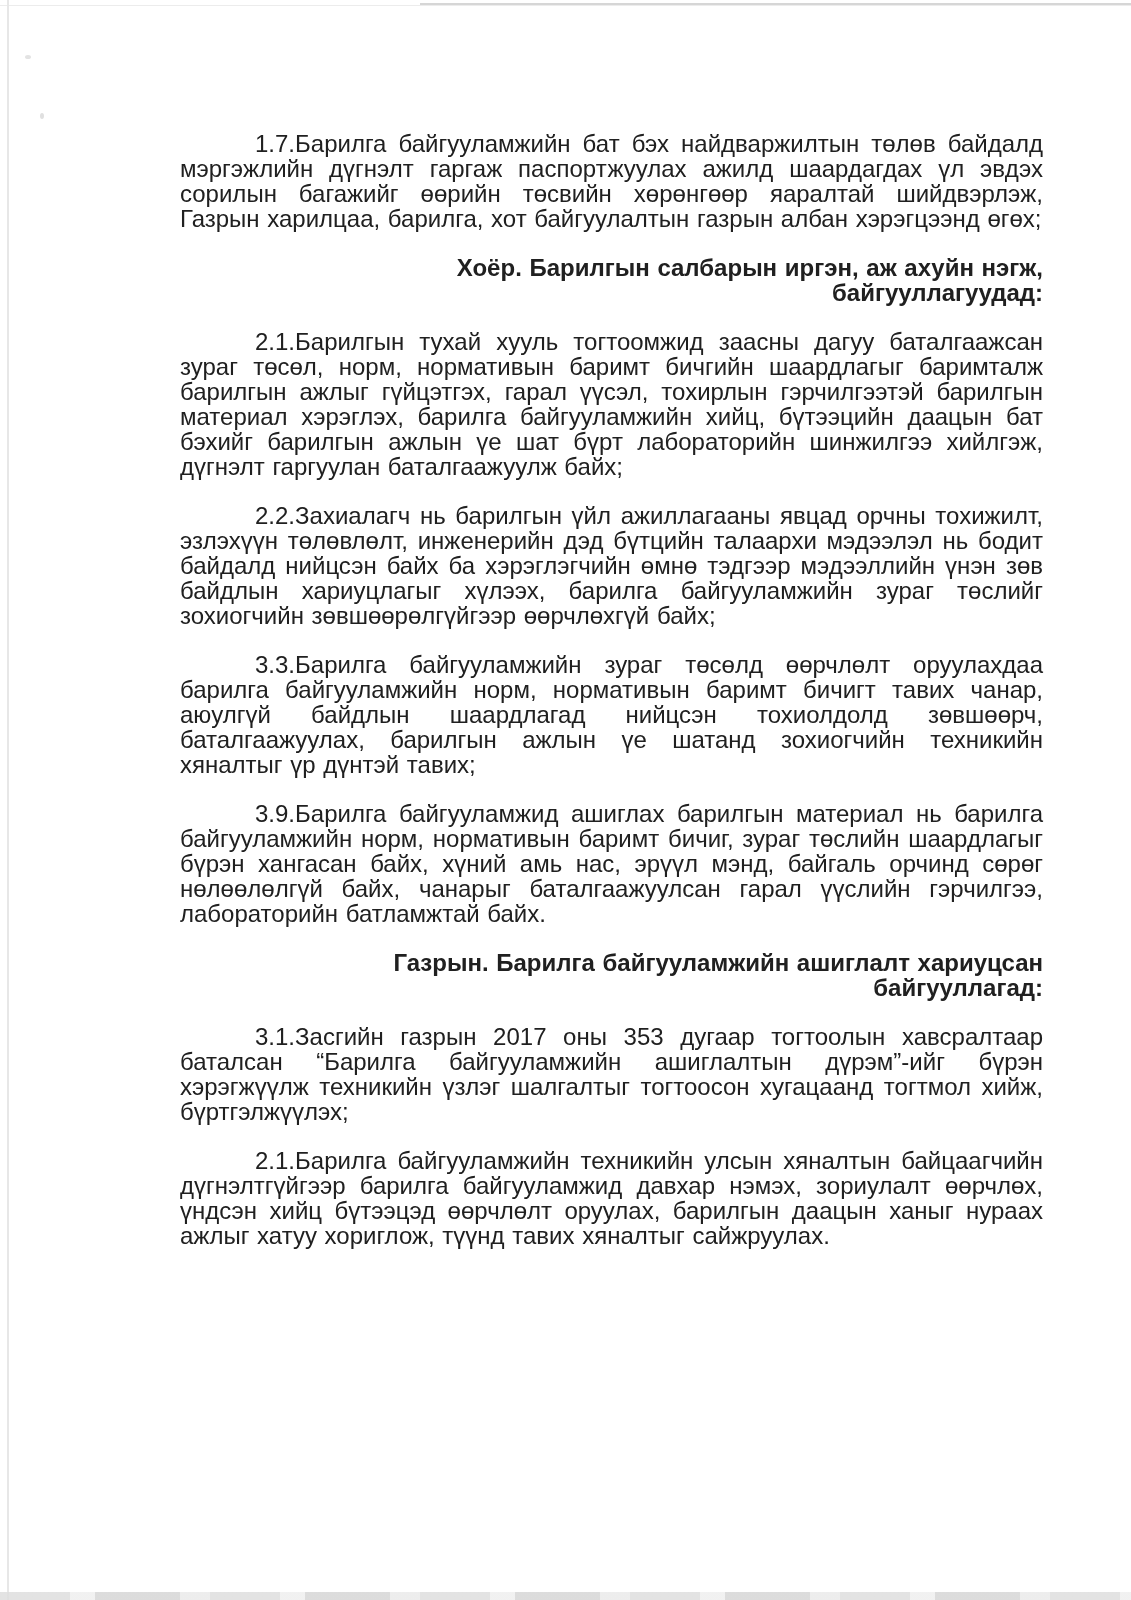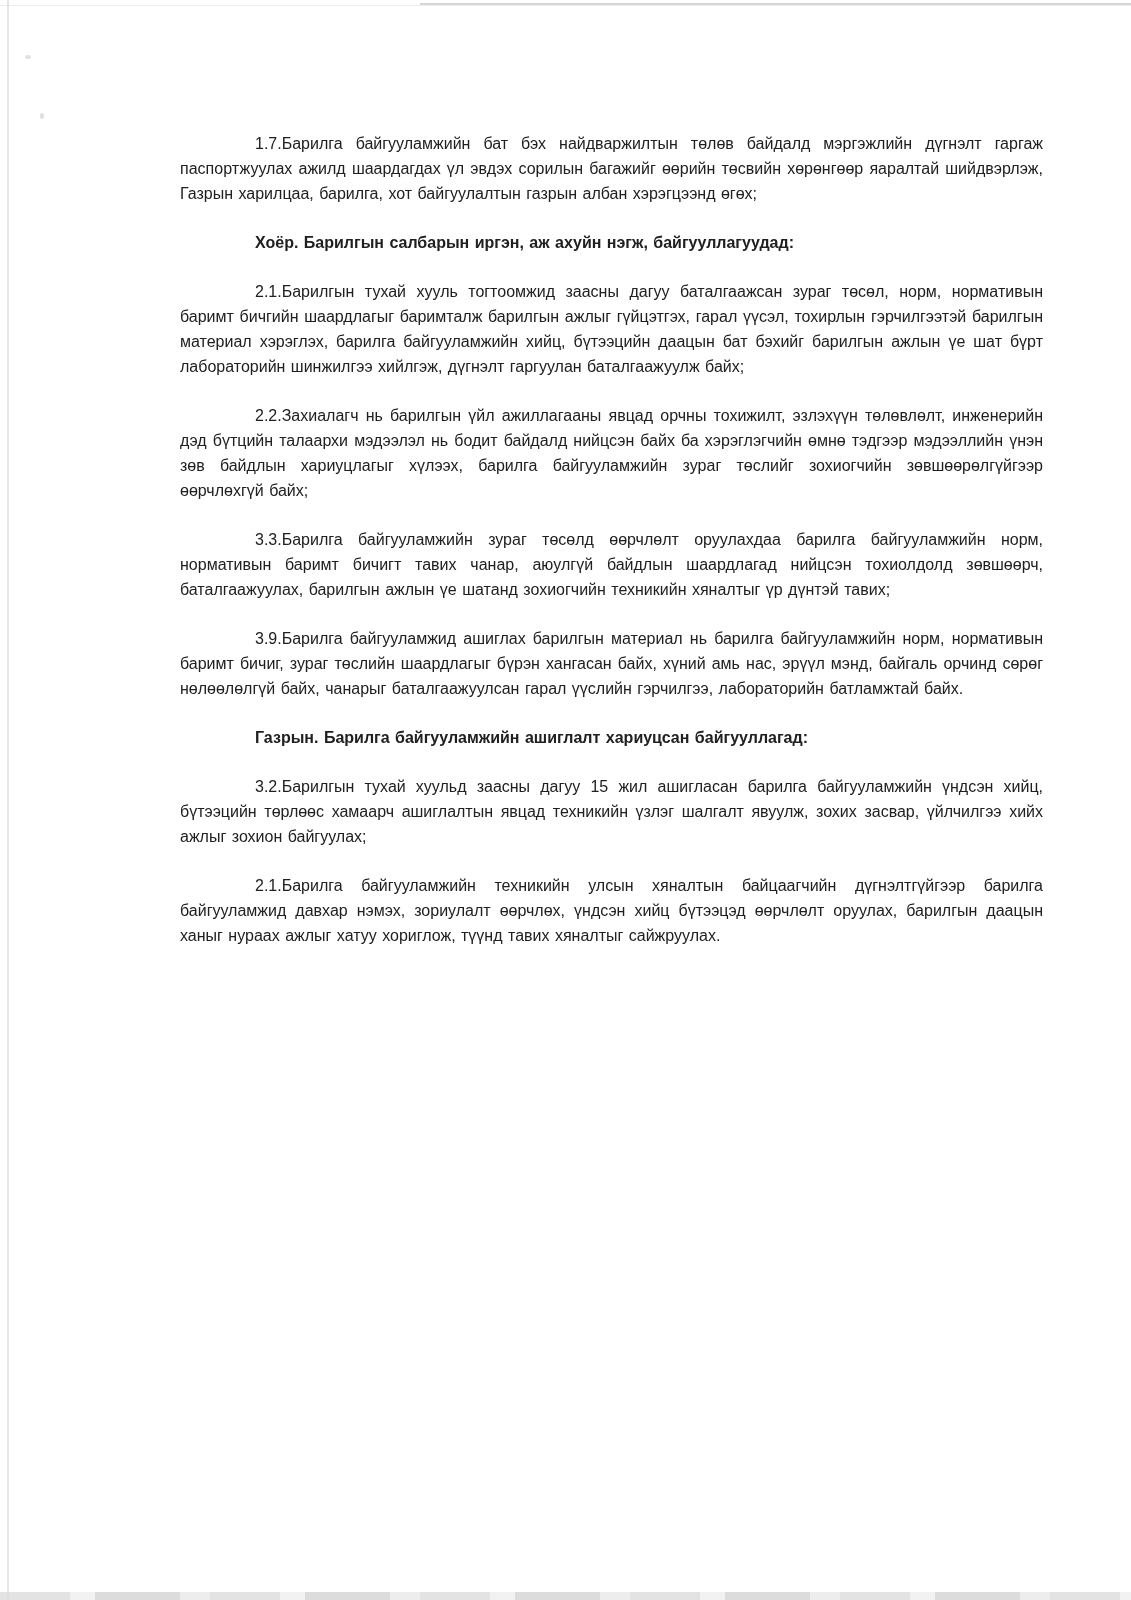--- a/index.html
+++ b/index.html
@@ -14,33 +14,33 @@
     background: #ffffff;
     overflow: hidden;
     font-family: "Liberation Sans", "DejaVu Sans", sans-serif;
     color: #202020;
   }
   .doc {
     position: absolute;
     left: 180px;
     top: 131px;
     width: 863px;
-    font-size: 16px;
+    font-size: 24px;
     line-height: 25px;
   }
   .para {
     margin: 0 0 24px 0;
     text-align: justify;
     text-indent: 75px;
     word-spacing: 1px;
     color: #202020;
   }
   .heading {
     font-weight: bold;
-    text-align: left;
+    text-align: right;
   }
   
   .scan-top-line {
     position: absolute;
     top: 3px;
     left: 420px;
     right: 0;
     height: 2px;
     background: #d2d2d2;
     opacity: 0.9;
@@ -107,18 +107,18 @@
   <div class="scan-speck-2"></div>
 
   <div class="doc">
     <p class="para">1.7.Барилга байгууламжийн бат бэх найдваржилтын төлөв байдалд мэргэжлийн дүгнэлт гаргаж паспортжуулах ажилд шаардагдах үл эвдэх сорилын багажийг өөрийн төсвийн хөрөнгөөр яаралтай шийдвэрлэж, Газрын харилцаа, барилга, хот байгуулалтын газрын албан хэрэгцээнд өгөх;</p>
     <p class="para heading">Хоёр. Барилгын салбарын иргэн, аж ахуйн нэгж, байгууллагуудад:</p>
     <p class="para">2.1.Барилгын тухай хууль тогтоомжид заасны дагуу баталгаажсан зураг төсөл, норм, нормативын баримт бичгийн шаардлагыг баримталж барилгын ажлыг гүйцэтгэх, гарал үүсэл, тохирлын гэрчилгээтэй барилгын материал хэрэглэх, барилга байгууламжийн хийц, бүтээцийн даацын бат бэхийг барилгын ажлын үе шат бүрт лабораторийн шинжилгээ хийлгэж, дүгнэлт гаргуулан баталгаажуулж байх;</p>
     <p class="para">2.2.Захиалагч нь барилгын үйл ажиллагааны явцад орчны тохижилт, эзлэхүүн төлөвлөлт, инженерийн дэд бүтцийн талаархи мэдээлэл нь бодит байдалд нийцсэн байх ба хэрэглэгчийн өмнө тэдгээр мэдээллийн үнэн зөв байдлын хариуцлагыг хүлээх, барилга байгууламжийн зураг төслийг зохиогчийн зөвшөөрөлгүйгээр өөрчлөхгүй байх;</p>
     <p class="para">3.3.Барилга байгууламжийн зураг төсөлд өөрчлөлт оруулахдаа барилга байгууламжийн норм, нормативын баримт бичигт тавих чанар, аюулгүй байдлын шаардлагад нийцсэн тохиолдолд зөвшөөрч, баталгаажуулах, барилгын ажлын үе шатанд зохиогчийн техникийн хяналтыг үр дүнтэй тавих;</p>
     <p class="para">3.9.Барилга байгууламжид ашиглах барилгын материал нь барилга байгууламжийн норм, нормативын баримт бичиг, зураг төслийн шаардлагыг бүрэн хангасан байх, хүний амь нас, эрүүл мэнд, байгаль орчинд сөрөг нөлөөлөлгүй байх, чанарыг баталгаажуулсан гарал үүслийн гэрчилгээ, лабораторийн батламжтай байх.</p>
     <p class="para heading">Газрын. Барилга байгууламжийн ашиглалт хариуцсан байгууллагад:</p>
-    <p class="para">3.2.Барилгын тухай хуульд заасны дагуу 15 жил ашигласан барилга байгууламжийн үндсэн хийц, бүтээцийн төрлөөс хамаарч ашиглалтын явцад техникийн үзлэг шалгалт явуулж, зохих засвар, үйлчилгээ хийх ажлыг зохион байгуулах;</p>
+    <p class="para">3.1.Засгийн газрын 2017 оны 353 дугаар тогтоолын хавсралтаар баталсан “Барилга байгууламжийн ашиглалтын дүрэм”-ийг бүрэн хэрэгжүүлж техникийн үзлэг шалгалтыг тогтоосон хугацаанд тогтмол хийж, бүртгэлжүүлэх;</p>
     <p class="para">2.1.Барилга байгууламжийн техникийн улсын хяналтын байцаагчийн дүгнэлтгүйгээр барилга байгууламжид давхар нэмэх, зориулалт өөрчлөх, үндсэн хийц бүтээцэд өөрчлөлт оруулах, барилгын даацын ханыг нураах ажлыг хатуу хориглож, түүнд тавих хяналтыг сайжруулах.</p>
   </div>
 
   <div class="scan-bottom-band"></div>
 </div>
 
 </body></html>

